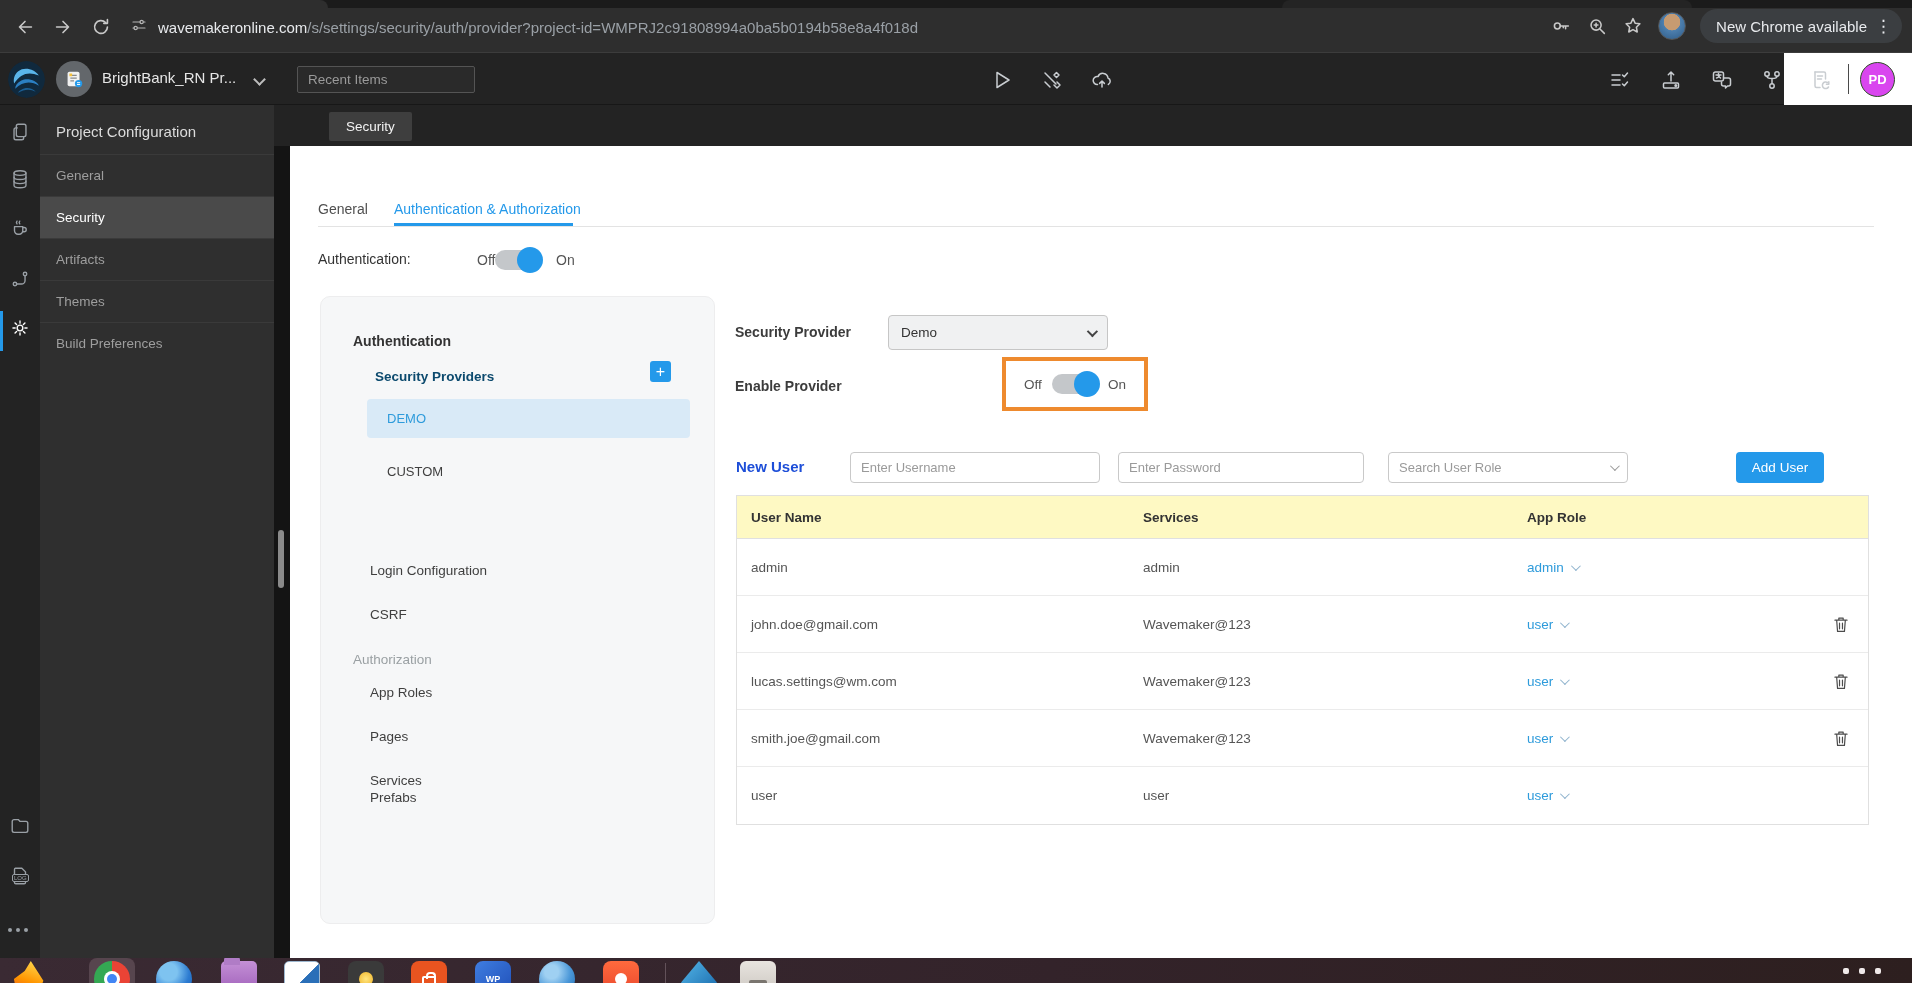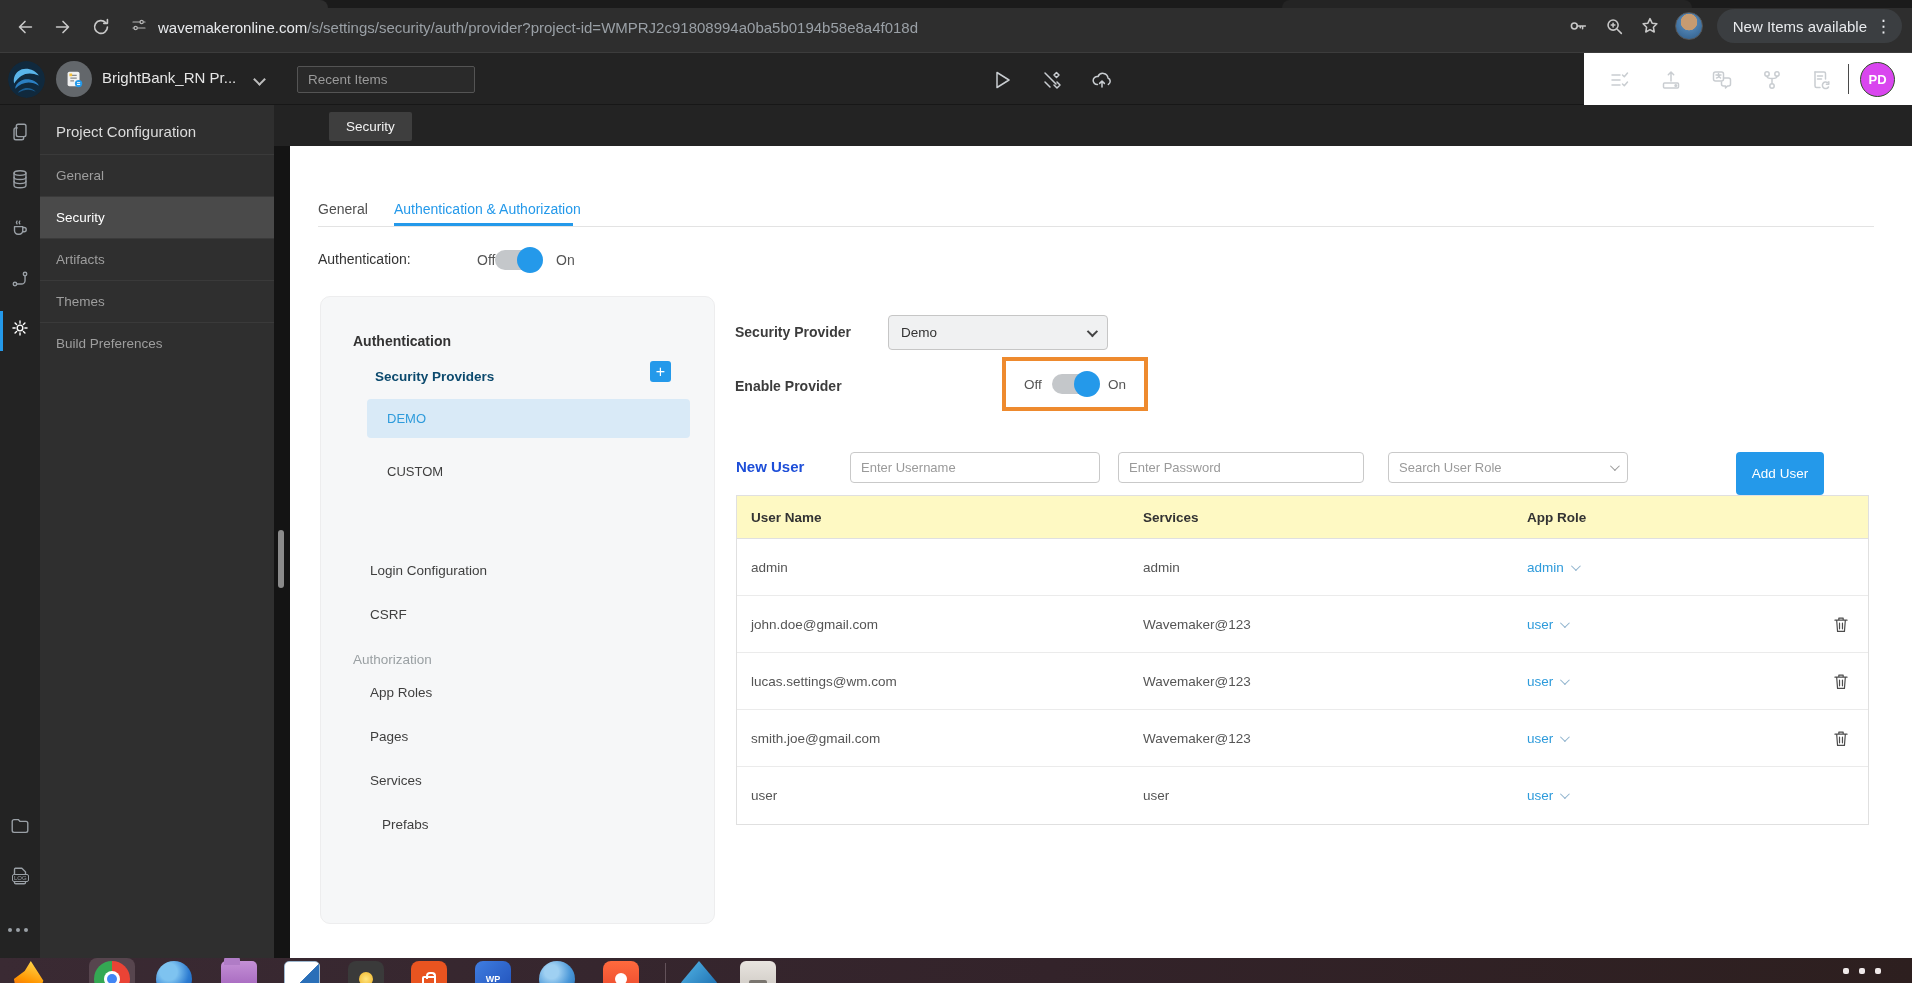--- a/index.html
+++ b/index.html
@@ -19,21 +19,21 @@
   .url-text { font-size:15px; color:#9aa0a6; white-space:nowrap; }
   .url-text .domain { color:#e8eaed; }
   .browser-right { position:absolute; right:10px; top:9px; display:flex; align-items:center; gap:14px; }
   .browser-right .bi { width:22px; height:22px; }
   .browser-right .bi svg { width:22px; height:22px; stroke:#c8c8c8; fill:none; stroke-width:1.7; stroke-linecap:round; stroke-linejoin:round; }
   .profile-avatar { width:28px; height:28px; border-radius:50%; background:radial-gradient(circle at 50% 35%, #c79b71 0 38%, #4d7fae 40%, #2e5b87 100%); border:1px solid #555; }
   .update-chip { height:34px; border-radius:17px; background:#3b3e41; color:#e8eaed; font-size:15px; display:flex; align-items:center; padding:0 10px 0 16px; gap:8px; }
   .kebab { color:#e8eaed; font-size:17px; line-height:1; letter-spacing:0; }
 
   
-  .toolbar { position:absolute; top:53px; left:0; width:1584px; height:52px; background:#232323; border-bottom:1px solid #171717; }
+  .toolbar { position:absolute; top:53px; left:0; width:1784px; height:52px; background:#232323; border-bottom:1px solid #171717; }
   .wm-logo { position:absolute; left:8px; top:8px; width:37px; height:37px; border-radius:50%; overflow:hidden; }
   .proj-avatar { position:absolute; left:56px; top:8px; width:36px; height:36px; border-radius:50%; background:#63676b; display:flex; align-items:center; justify-content:center; }
   .proj-name { position:absolute; left:102px; top:16px; font-size:15px; color:#e6e6e6; }
   .tb-chev { position:absolute; left:255px; top:22px; width:9px; height:9px; border-right:2px solid #bdbdbd; border-bottom:2px solid #bdbdbd; transform:rotate(45deg); }
   .recent-box { position:absolute; left:297px; top:13px; width:178px; height:27px; background:#2a2a2a; border:1px solid #545454; border-radius:2px; color:#9a9a9a; font-size:13.5px; padding:0 10px; outline:none; }
   .recent-box::placeholder { color:#9a9a9a; }
   .tico { position:absolute; top:15px; width:24px; height:24px; }
   .tico svg { width:24px; height:24px; stroke:#c9cdd1; fill:none; stroke-width:1.5; stroke-linecap:round; stroke-linejoin:round; }
   .tb-sep { position:absolute; left:1848px; top:11px; width:1px; height:30px; background:#4a4a4a; }
   .pd-avatar { position:absolute; left:1860px; top:9px; width:35px; height:35px; border-radius:50%; background:#d946ef; color:#fff; font-size:13px; font-weight:bold; display:flex; align-items:center; justify-content:center; border:1px solid #2f4d28; }
@@ -94,21 +94,21 @@
   .orange-box { position:absolute; left:712px; top:211px; width:146px; height:54px; border:4px solid #ee8a2e; background:#fff; display:flex; align-items:center; justify-content:center; gap:10px; }
   .orange-box .sw2 { position:relative; width:46px; height:20px; border-radius:10px; background:#c4c7ca; }
   .orange-box .sw2::after { content:""; position:absolute; right:-2px; top:-3px; width:26px; height:26px; border-radius:50%; background:#2499ea; }
   .orange-box .t { font-size:13.5px; color:#555; }
 
   .new-user-label { position:absolute; left:446px; top:312px; font-size:15px; font-weight:bold; color:#1d4ed8; }
   .nu-input { position:absolute; top:306px; height:31px; border:1px solid #c9c9c9; border-radius:4px; font-size:13px; color:#333; padding:0 10px; outline:none; background:#fff; font-family:"Liberation Sans",sans-serif; }
   .nu-input::placeholder { color:#9a9a9a; }
   .role-select { position:absolute; left:1098px; top:306px; width:240px; height:31px; border:1px solid #c9c9c9; border-radius:4px; display:flex; align-items:center; padding:0 10px; font-size:13px; color:#9a9a9a; cursor:pointer; background:#fff; }
   .role-select .chev { margin-left:auto; width:7px; height:7px; border-right:1.6px solid #999; border-bottom:1.6px solid #999; transform:rotate(45deg) translateY(-2px); }
-  .add-btn { position:absolute; left:1446px; top:306px; width:88px; height:43px; background:#2499ea; border:none; border-radius:4px; color:#fff; font-size:13.5px; cursor:pointer; font-family:"Liberation Sans",sans-serif; }
+  .add-btn { position:absolute; left:1446px; top:306px; width:88px; height:31px; background:#2499ea; border:none; border-radius:4px; color:#fff; font-size:13.5px; cursor:pointer; font-family:"Liberation Sans",sans-serif; }
 
   .utable { position:absolute; left:446px; top:349px; width:1133px; border:1px solid #e0e0e0; }
   .trow, .thead { display:grid; grid-template-columns:392px 384px 288px 1fr; align-items:center; }
   .thead { height:43px; background:#fef9c3; border-bottom:1px solid #e0e0e0; }
   .thead .th { padding-left:14px; font-size:13.5px; font-weight:bold; color:#333; }
   .trow { height:57px; background:#fff; border-bottom:1px solid #ebebeb; }
   .trow:last-child { border-bottom:none; }
   .td { padding-left:14px; font-size:13.5px; color:#555; }
   .role-cell { padding-left:14px; display:flex; align-items:center; gap:7px; font-size:13.5px; color:#2e9bdb; cursor:pointer; }
   .role-cell .chev { width:7px; height:7px; border-right:1.6px solid #8fb3cd; border-bottom:1.6px solid #8fb3cd; transform:rotate(45deg) translateY(-2px); }
@@ -193,21 +193,21 @@
             <path d="M15.5 15.5 20 20M9 11h4M11 9v4"></path>
           </svg>
       </span>
       <span class="bi">
         <svg viewBox="0 0 24 24">
             <path d="M12 4l2.3 4.9 5.2.7-3.8 3.7.9 5.2L12 16l-4.6 2.5.9-5.2L4.5 9.6l5.2-.7z"></path>
           </svg>
       </span>
       <span class="profile-avatar"></span>
       <span class="update-chip">
-        <span>New Items available</span>
+        <span>New Chrome available</span>
         <span class="kebab">⋮</span>
       </span>
     </div>
   </div>
 
   <div class="toolbar">
     <span class="wm-logo">
       <svg viewBox="0 0 36 36">
           <circle cx="18" cy="18" r="18" fill="#10293d"></circle>
           <path d="M6 22c6-10 14-12 24-8-4-6-14-9-20-4-4 3-5 8-4 12z" fill="#5ab5ea"></path>
@@ -371,21 +371,21 @@
       <span class="sub-head" style="top:72px;">Security Providers</span>
       <span class="plus-btn">+</span>
       <div class="prov-item selected" style="top:102px;">DEMO</div>
       <div class="prov-item" style="top:160px; height:30px; line-height:30px;">CUSTOM</div>
       <span class="nav-item" style="top:266px;">Login Configuration</span>
       <span class="nav-item" style="top:310px;">CSRF</span>
       <span class="nav-ghost" style="top:355px;">Authorization</span>
       <span class="nav-item" style="top:388px;">App Roles</span>
       <span class="nav-item" style="top:432px;">Pages</span>
       <span class="nav-item" style="top:476px;">Services</span>
-      <span class="nav-item" style="top:520px;margin-left:12px;">Prefabs</span>
+      <span class="nav-item" style="top:493px;">Prefabs</span>
     </div>
 
     <span class="fld-label" style="left:445px; top:178px;">Security Provider</span>
     <div class="demo-select">
       <span>Demo</span>
       <span class="chev"></span>
     </div>
     <span class="fld-label" style="left:445px; top:232px;">Enable Provider</span>
     <div class="orange-box">
       <span class="t">Off</span>

